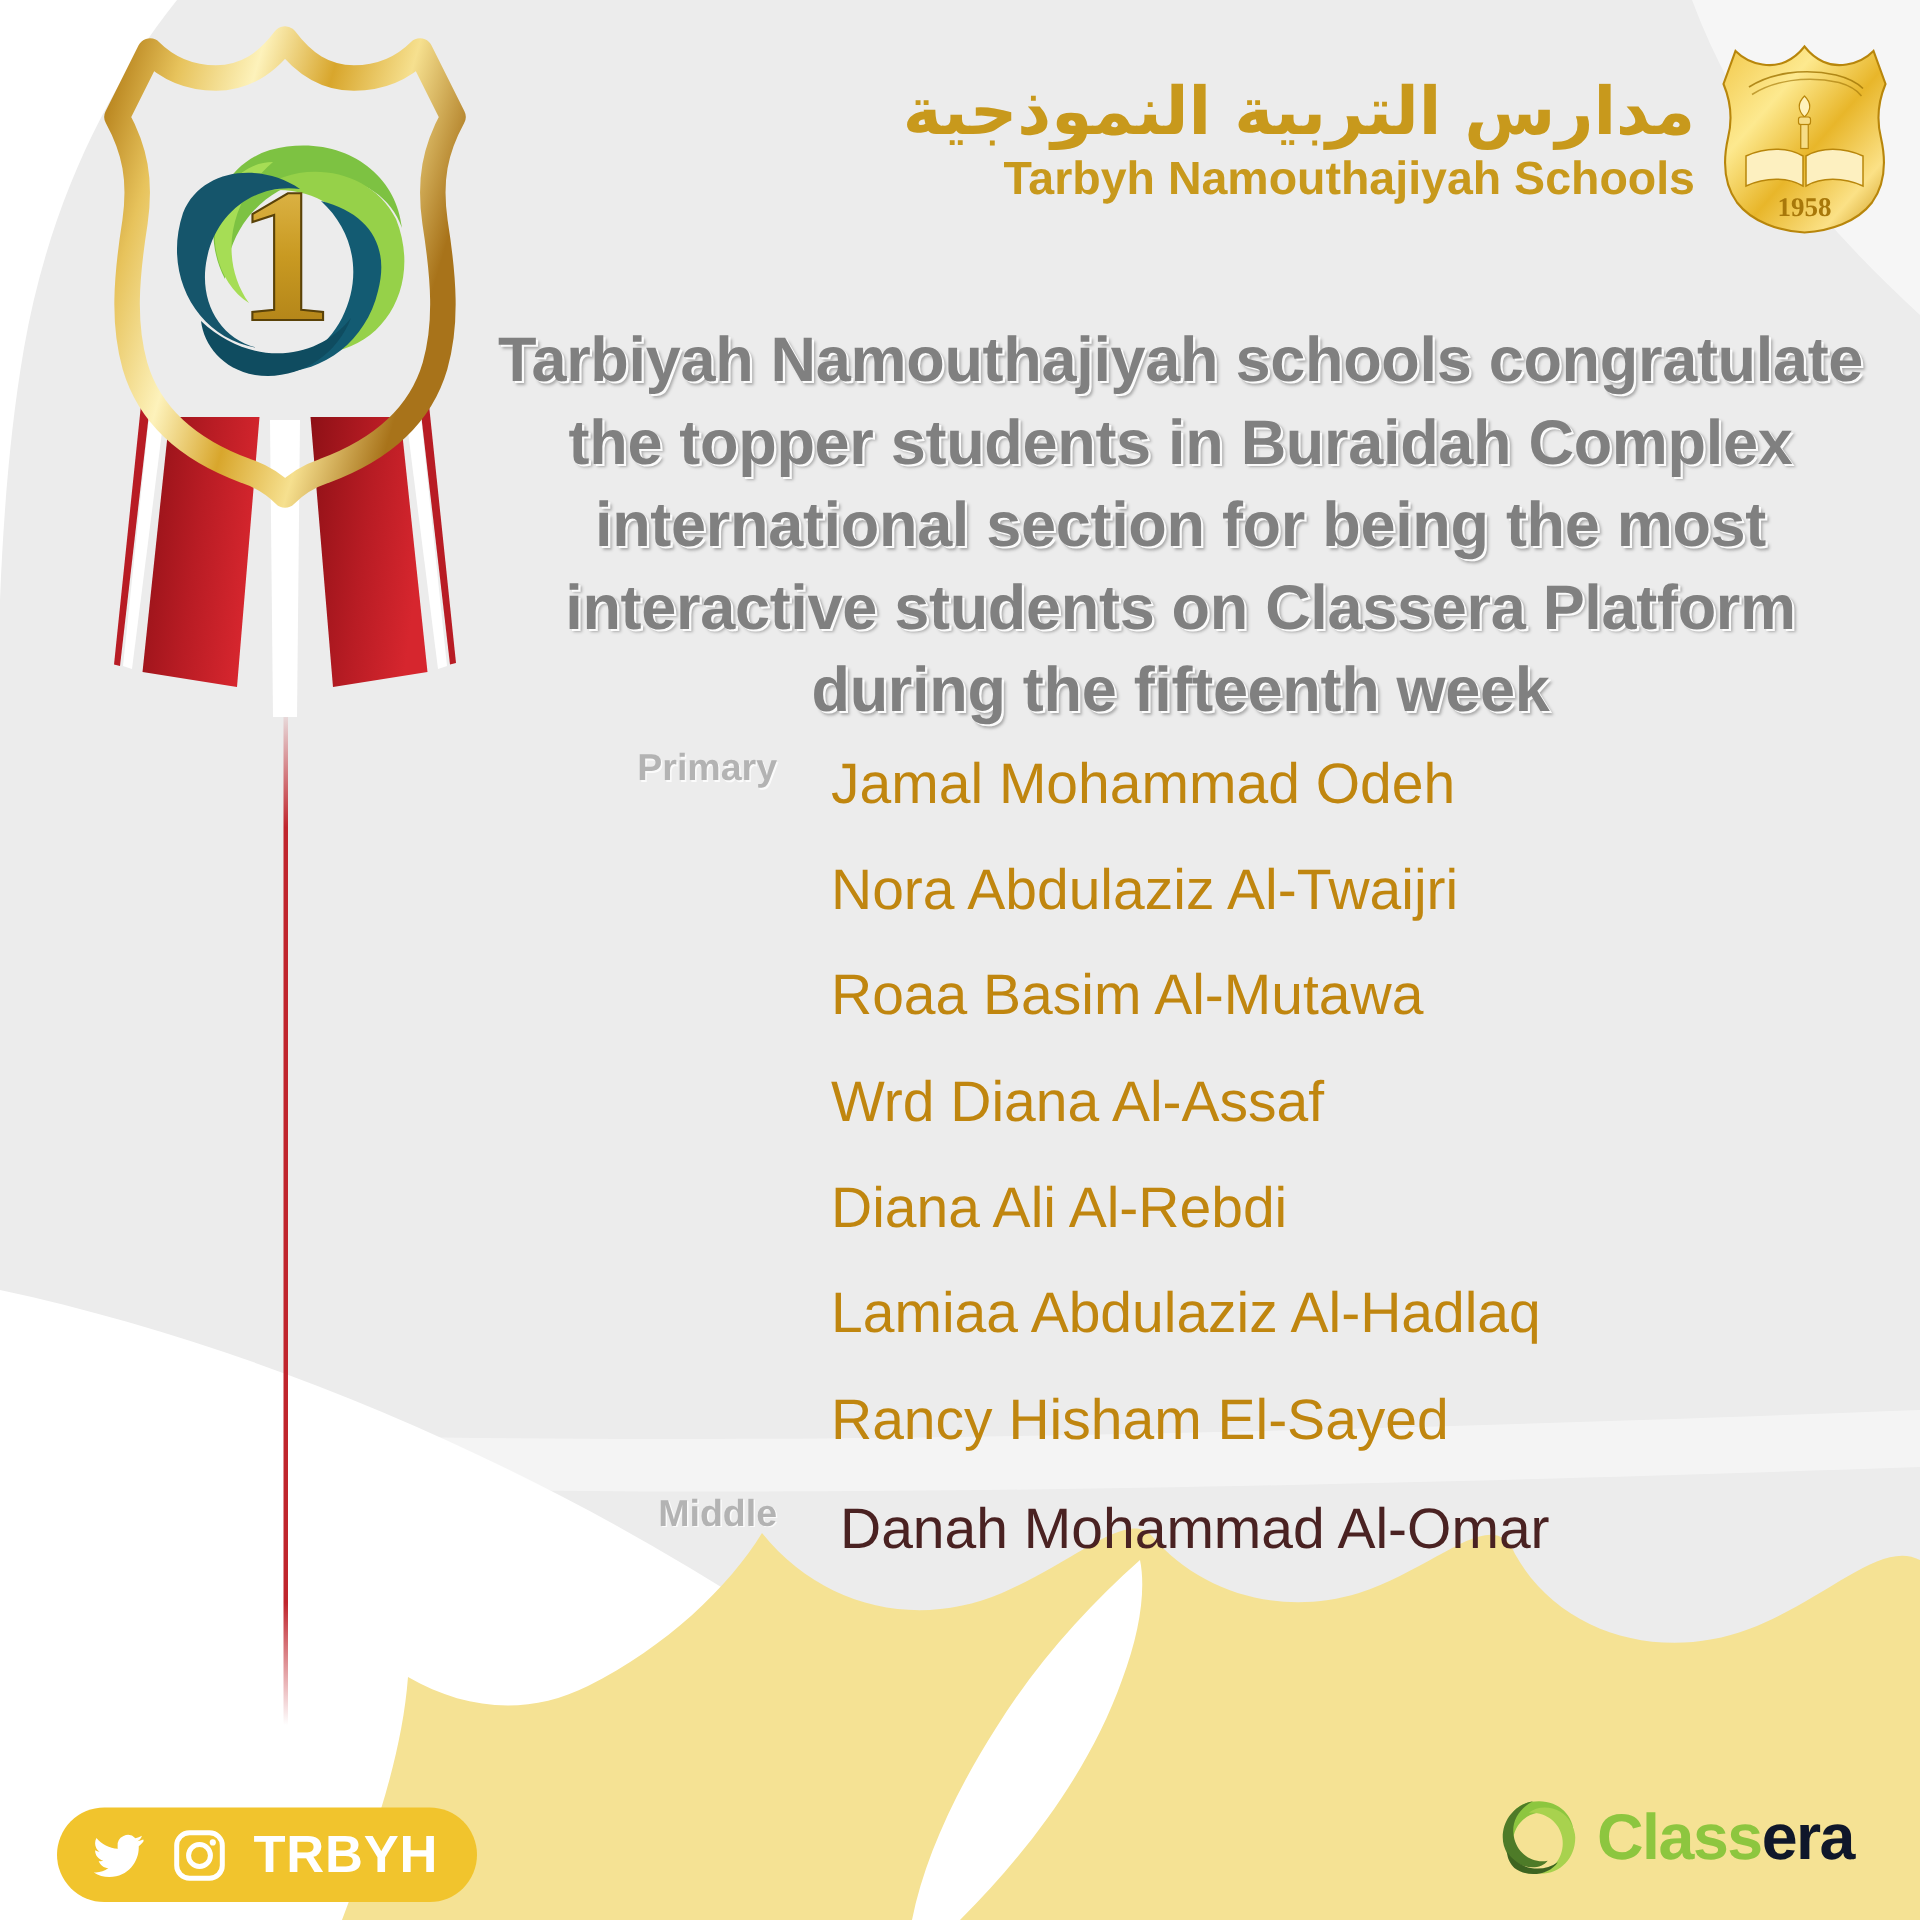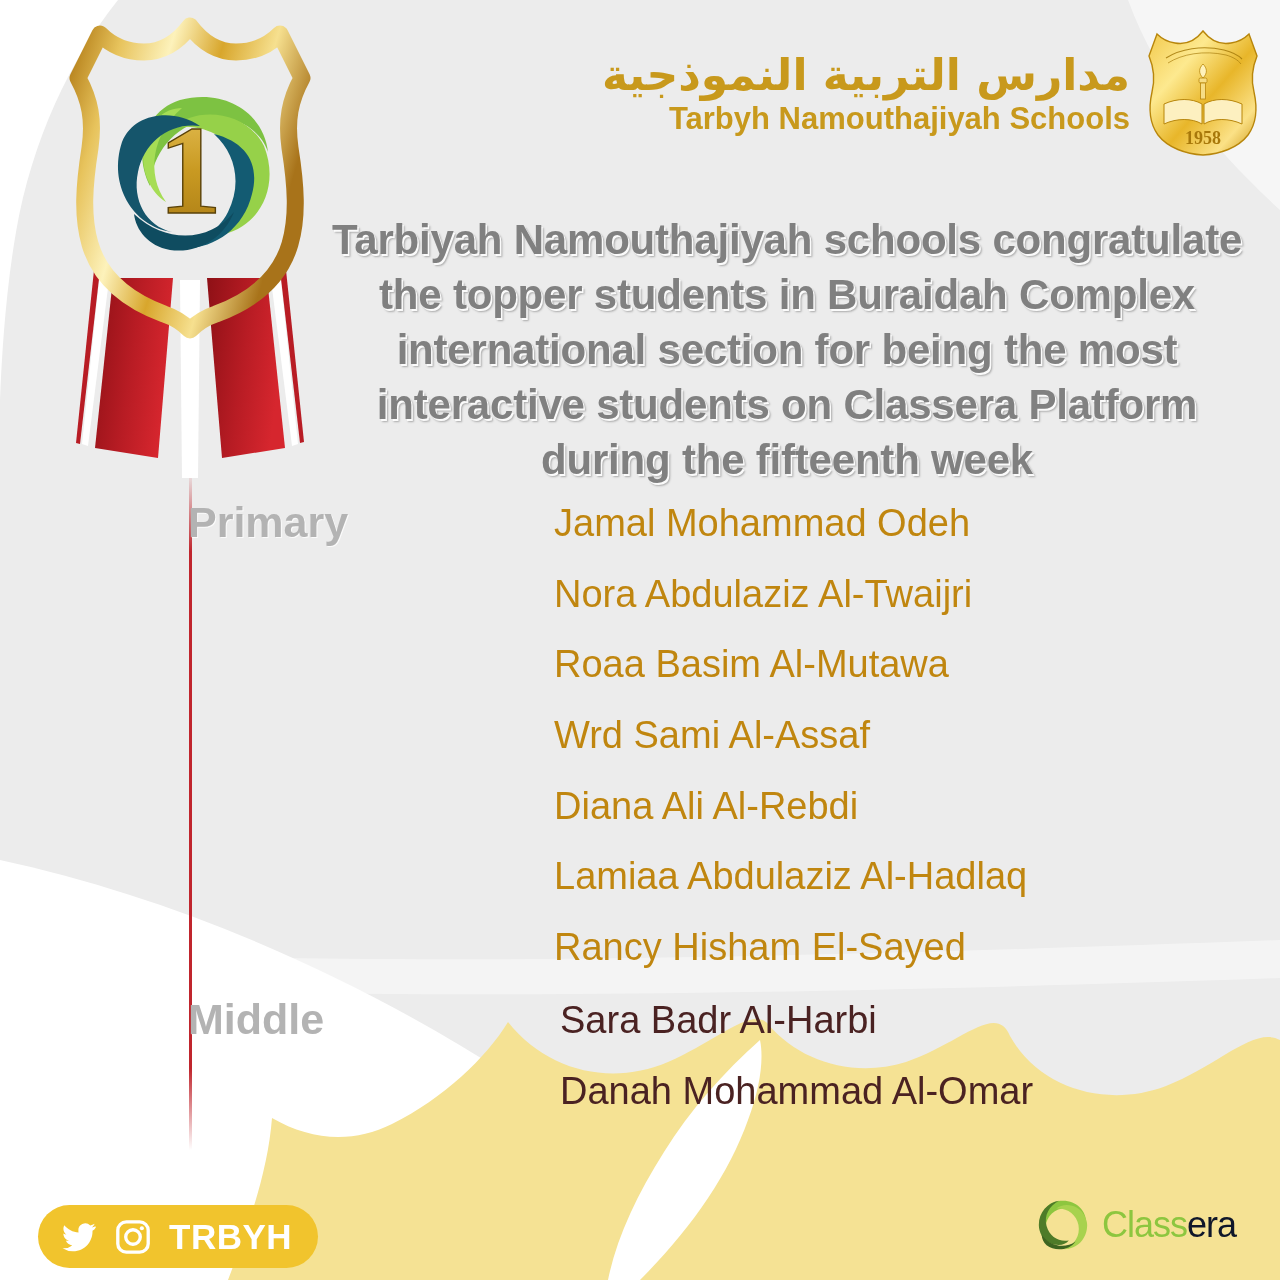--- a/index.html
+++ b/index.html
@@ -49,22 +49,22 @@
     text-shadow:1.5px 1.5px 0 rgba(255,255,255,.95),
                 2.5px 2.5px 2px rgba(90,90,90,.45);
     letter-spacing:-.2px;
   }
   #headline span{display:block;}
 
   
   .section{position:absolute;display:flex;align-items:flex-start;}
   .sec-label{
     width:330px;
-    text-align:left;
-    font-size:43px;font-weight:700;color:#b3b3b3;
+    text-align:right;
+    font-size:25px;font-weight:700;color:#b3b3b3;
     flex:0 0 auto;
     text-shadow:1px 1px 0 rgba(255,255,255,.8);
   }
   .names{display:flex;flex-direction:column;gap:19px;}
   .name{
     font-size:38px;line-height:1.36;
     white-space:nowrap;
     font-weight:400;
   }
   .name.gold{color:#c0860f;}
@@ -83,21 +83,21 @@
     display:flex;align-items:center;gap:14px;
   }
   #social-badge .sb-label{
     color:#ffffff;font-size:35px;font-weight:700;letter-spacing:.5px;
     margin-left:3px;
   }
   #classera{
     position:absolute;right:44px;top:1196px;
     display:flex;align-items:center;gap:10px;
   }
-  #classera .cl-word{font-size:36px;font-weight:400;letter-spacing:-1px;}
+  #classera .cl-word{font-size:43px;font-weight:700;letter-spacing:-1px;}
   #classera .cl-a{color:#8dc63f;}
   #classera .cl-b{color:#0f172a;}
 </style>
 </head>
 <body>
 
 <div id="poster">
 
   <div class="bg-layer">
     <svg class="bg-svg" viewBox="0 0 1280 1280" xmlns="http://www.w3.org/2000/svg">
@@ -250,31 +250,30 @@
     <span>interactive students on Classera Platform</span>
     <span>during the fifteenth week</span>
   </div>
 
   <div class="section" id="sec-primary">
     <div class="sec-label">Primary</div>
     <div class="names">
       <div class="name gold">Jamal Mohammad Odeh</div>
       <div class="name gold">Nora Abdulaziz Al-Twaijri</div>
       <div class="name gold">Roaa Basim Al-Mutawa</div>
-      <div class="name gold">Wrd Sami Al-Assaf</div>
+      <div class="name gold">Wrd Diana Al-Assaf</div>
       <div class="name gold">Diana Ali Al-Rebdi</div>
       <div class="name gold">Lamiaa Abdulaziz Al-Hadlaq</div>
       <div class="name gold">Rancy Hisham El-Sayed</div>
     </div>
   </div>
 
   <div class="section" id="sec-middle">
     <div class="sec-label">Middle</div>
     <div class="names">
-      <div class="name maroon">Sara Badr Al-Harbi</div>
       <div class="name maroon">Danah Mohammad Al-Omar</div>
     </div>
   </div>
 
   <div id="social-badge">
     <svg width="42" height="36" viewBox="0 0 24 24">
       <path fill="#ffffff" d="M23 4.9c-.8.4-1.7.6-2.6.8 1-.6 1.7-1.5 2-2.5-.9.5-1.9.9-2.9 1.1A4.6 4.6 0 0 0 11.6 8c0 .4 0 .7.1 1-3.8-.2-7.2-2-9.5-4.8-.4.7-.6 1.5-.6 2.3 0 1.6.8 3 2 3.8-.7 0-1.4-.2-2-.6v.1c0 2.2 1.6 4.1 3.7 4.5-.4.1-.8.2-1.2.2-.3 0-.6 0-.9-.1.6 1.8 2.3 3.1 4.3 3.2A9.2 9.2 0 0 1 1 19.5a13 13 0 0 0 7 2c8.4 0 13-7 13-13v-.6c.9-.6 1.6-1.4 2.2-2.3z"></path>
     </svg>
     <svg width="38" height="38" viewBox="0 0 24 24">
       <rect x="2.4" y="2.4" width="19.2" height="19.2" rx="5.4" fill="none" stroke="#ffffff" stroke-width="2.1"></rect>

